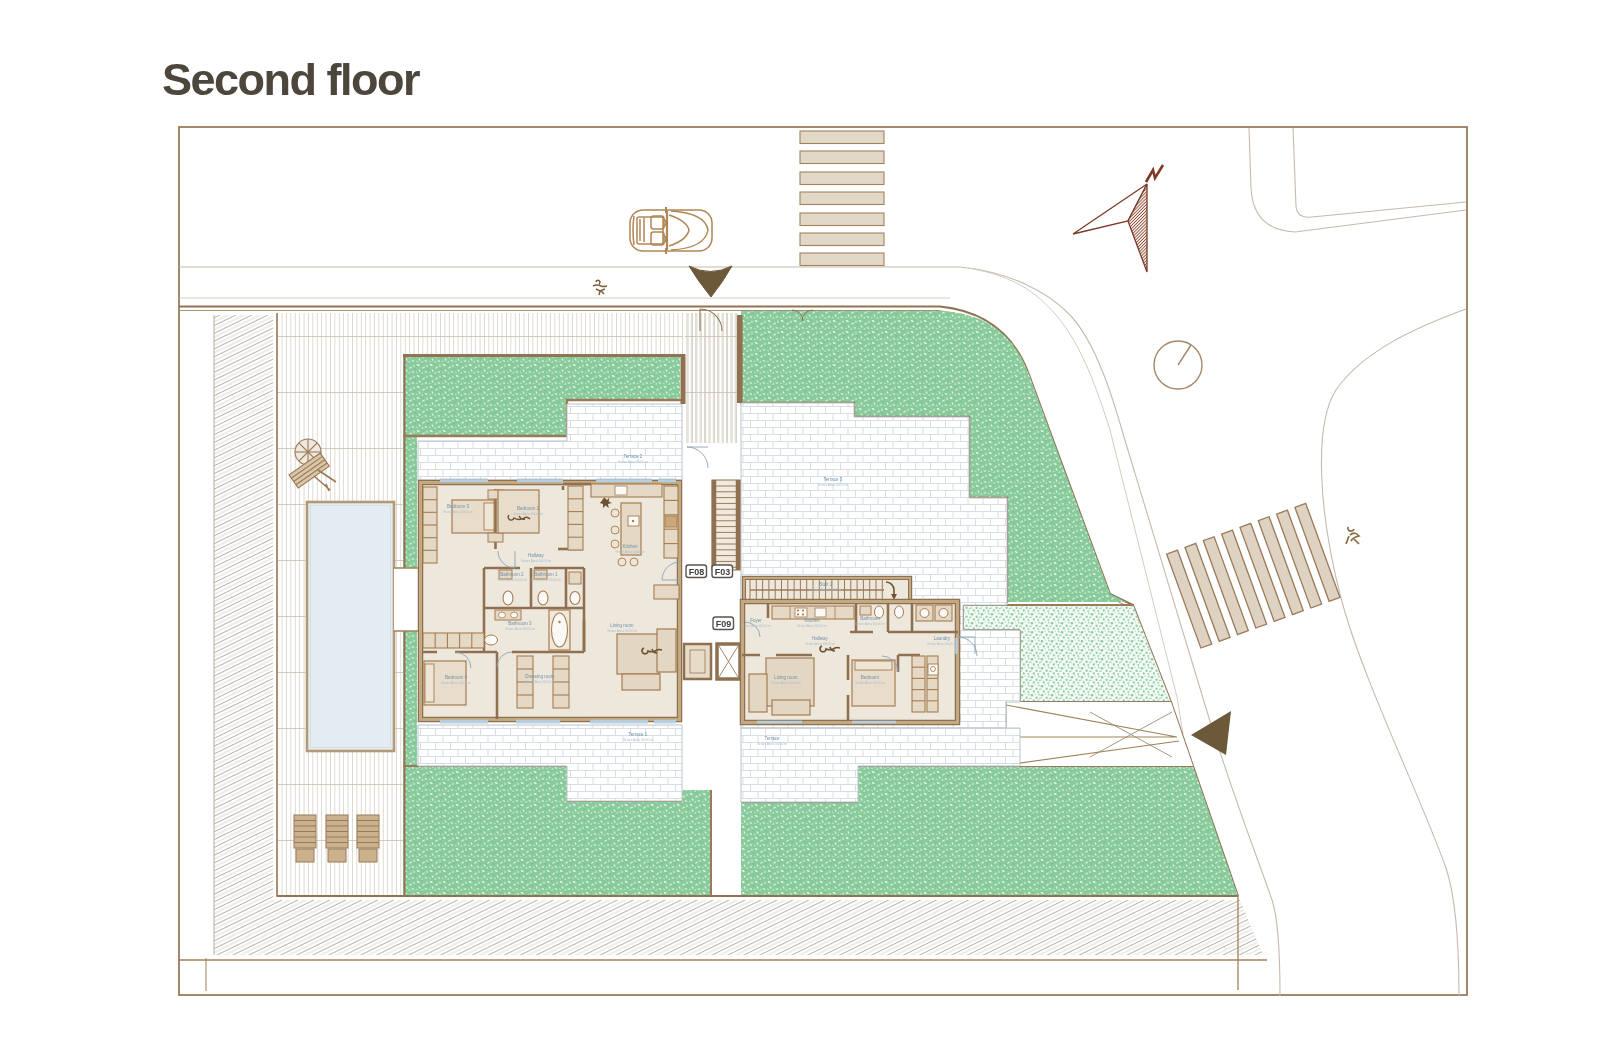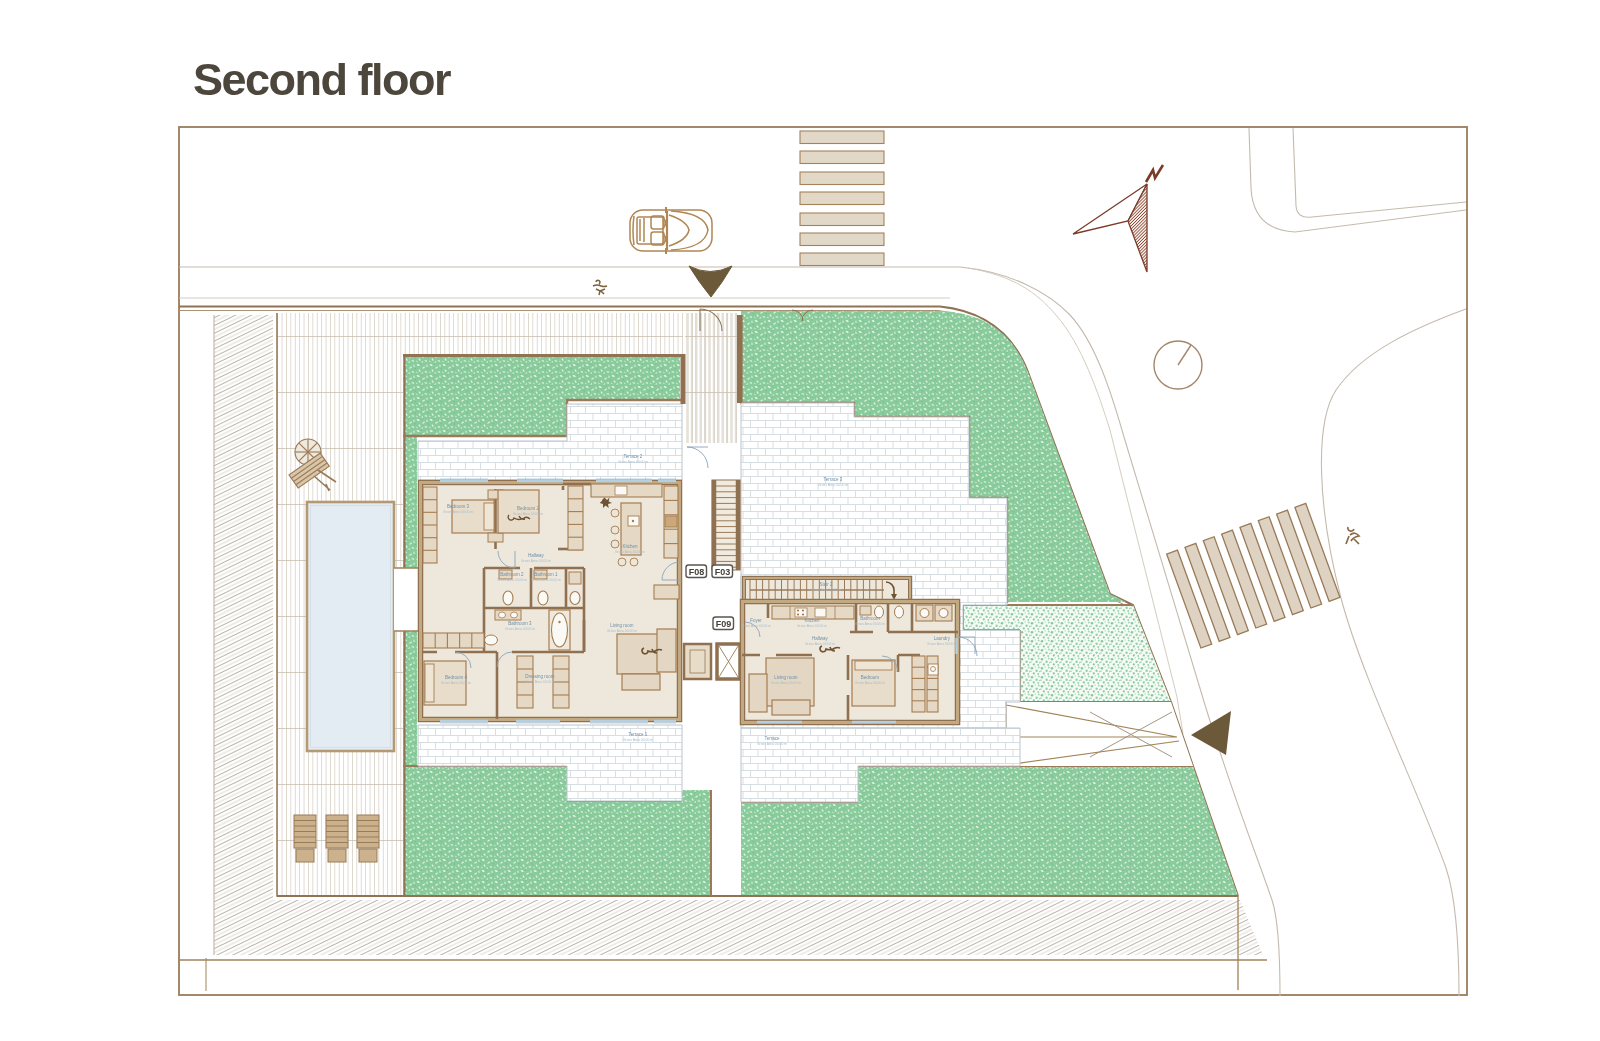--- a/index.html
+++ b/index.html
@@ -1,21 +1,21 @@
 <!DOCTYPE html>
 <html><head><meta charset="utf-8">
 <style>
 html,body{margin:0;padding:0;background:#ffffff;}
 *{box-sizing:border-box;}
 .page{width:1600px;height:1041px;position:relative;background:#ffffff;font-family:"Liberation Sans",sans-serif;}
 </style></head>
 <body>
 <div class="page">
 
-<div style="position:absolute;left:193px;top:54px;font-size:45px;font-weight:bold;color:#4d463c;letter-spacing:-1.5px;">Second floor</div>
+<div style="position:absolute;left:162px;top:54px;font-size:45px;font-weight:bold;color:#4d463c;letter-spacing:-1.5px;">Second floor</div>
 
 <svg width="1600" height="1041" viewBox="0 0 1600 1041" style="position:absolute;left:0;top:0;">
 <defs>
 <pattern id="grass" width="13" height="11" patternUnits="userSpaceOnUse">
  <rect width="13" height="11" fill="#89cb9b"></rect>
  <ellipse cx="2.2" cy="2" rx="1.6" ry="0.8" fill="#ffffff" opacity="0.8" transform="rotate(28 2.2 2)"></ellipse>
  <ellipse cx="7.6" cy="4.6" rx="1.5" ry="0.75" fill="#ffffff" opacity="0.7" transform="rotate(-32 7.6 4.6)"></ellipse>
  <ellipse cx="3.6" cy="7.6" rx="1.4" ry="0.7" fill="#ffffff" opacity="0.75" transform="rotate(55 3.6 7.6)"></ellipse>
  <ellipse cx="11" cy="2.8" rx="1.3" ry="0.65" fill="#ffffff" opacity="0.65" transform="rotate(80 11 2.8)"></ellipse>
  <ellipse cx="9.8" cy="8.9" rx="1.4" ry="0.7" fill="#ffffff" opacity="0.7" transform="rotate(10 9.8 8.9)"></ellipse>

